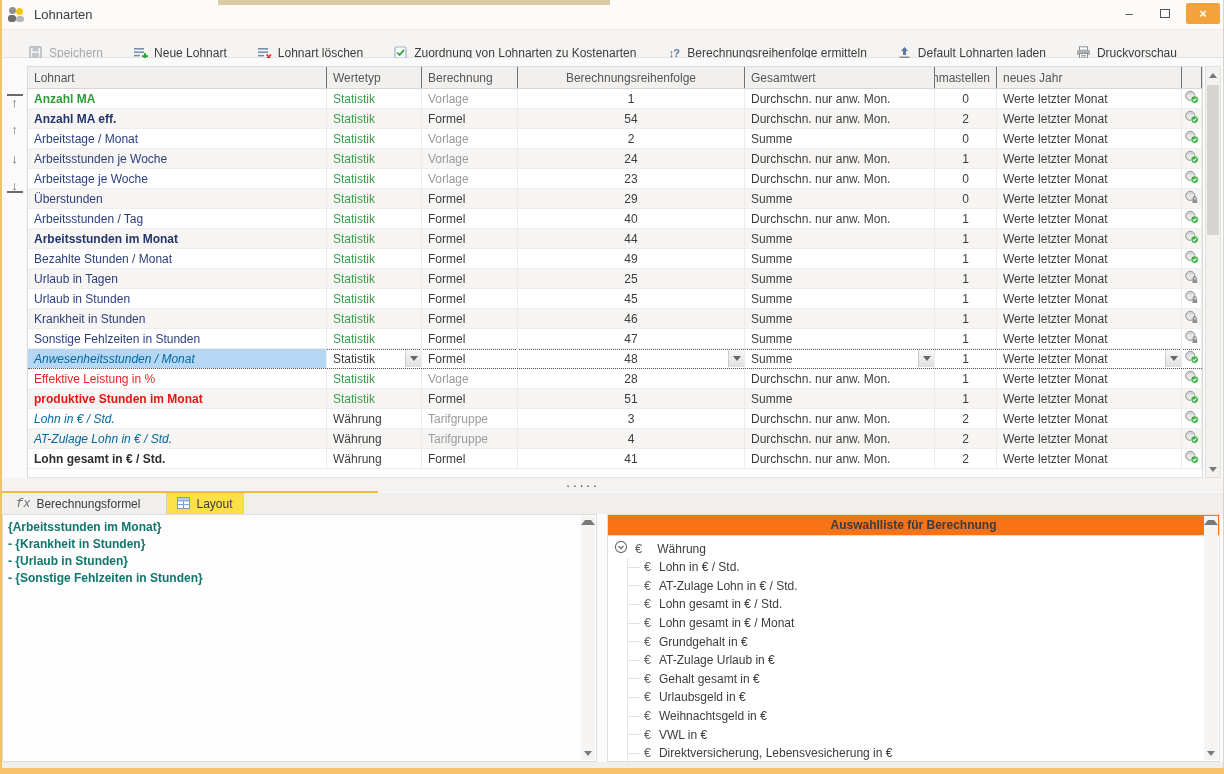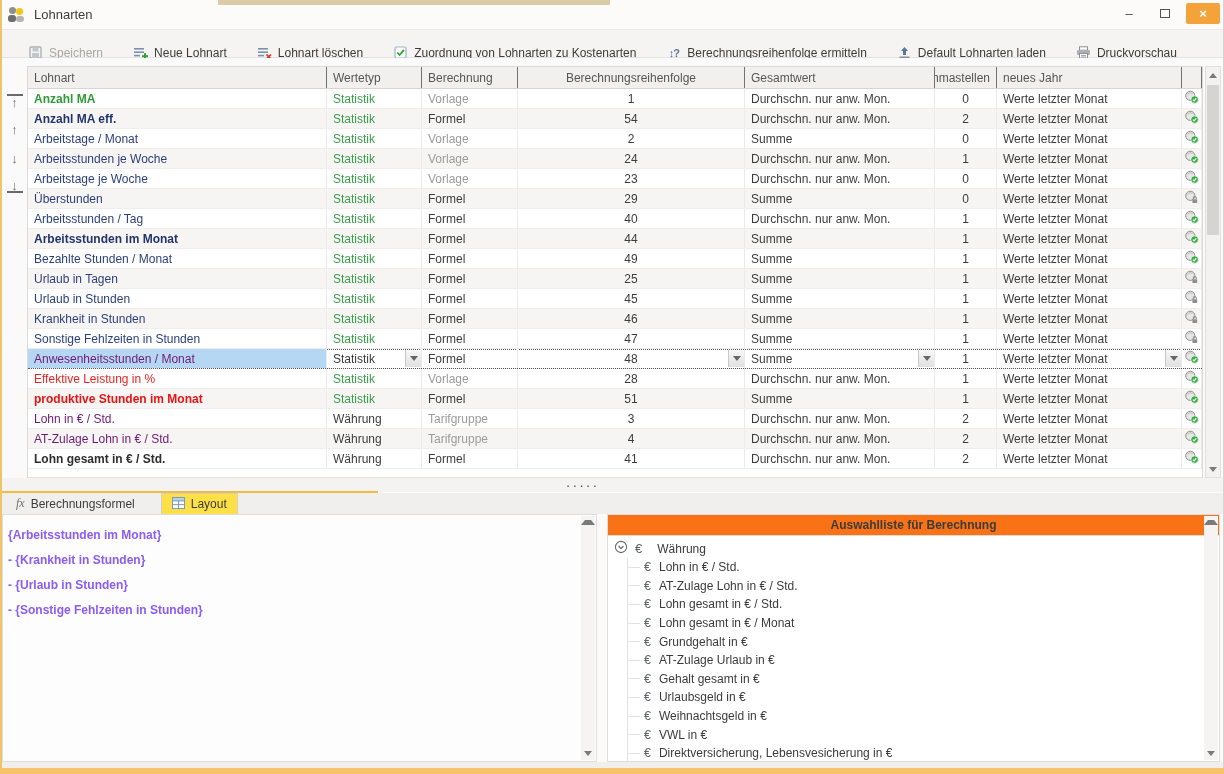--- a/index.html
+++ b/index.html
@@ -52,21 +52,21 @@
   .trow:nth-child(even) { background:#f6f5f3; }
   .trow.sel { background:#fff; outline:1px dotted #5a5a5a; outline-offset:-1px; }
   .tcell { font-size:12px; color:#3c3c3c; display:flex; align-items:center; padding:0 6px; border-right:1px solid #ecebe9; overflow:hidden; white-space:nowrap; position:relative; }
   .tcell.center { justify-content:center; }
   .tcell.icon-col { justify-content:center; padding:0; }
   .c-green-bold { color:#2f9b38; font-weight:bold; }
   .c-navy { color:#2c3f7d;text-align:center; }
   .c-navy-bold { color:#23356e; font-weight:bold; }
   .c-red { color:#ee2424; }
   .c-red-bold { color:#e81414; font-weight:bold; }
-  .c-black { color:#701a75; }
+  .c-black { color:#0369a1;font-style:italic; }
   .c-black-bold { color:#2e2e2e; font-weight:bold; }
   .v-green { color:#3a9e4a; }
   .v-gray { color:#9b9b9b; }
   .v-black { color:#3c3c3c; }
   .namecell-sel { background:#b5d7f3; }
   .dd { position:absolute; right:0; top:1px; bottom:1px; width:16px; background:linear-gradient(#f7f7f7,#e0e0e0); border-left:1px solid #c9c9c9; display:flex; align-items:center; justify-content:center; }
   .dd::after { content:""; border-left:4px solid transparent; border-right:4px solid transparent; border-top:5px solid #666; }
   .partial-row { height:9px; background:#fff; border-bottom:1px solid #e6e4e2; }
 
   
@@ -78,24 +78,24 @@
 
   
   .splitter { position:absolute; left:2px; top:478px; width:1221px; height:14px; background:#f4f3f1; display:flex; align-items:center; justify-content:center; }
   .splitter .dots { font-size:14px; color:#555; letter-spacing:2px; line-height:4px; margin-left:-60px; }
 
   
   .focus-line { position:absolute; left:2px; top:491px; width:376px; height:2px; background:#f1bc3e; z-index:5; }
   .tabbar { position:absolute; left:2px; top:493px; width:1221px; height:21px; background:#f0efee; display:flex; align-items:flex-end; padding-left:4px; gap:4px; }
   .tab { display:flex; align-items:center; gap:6px; font-size:12px; color:#3c3c3c; height:21px; padding:0 10px; }
   .tab.inactive { background:#fde047; border:1px solid #d2d0cd; border-bottom:none;margin-left:12px; }
-  .fx-glyph { font-style:italic; font-family:Liberation Serif, serif; color:#6e6e6e; font-size:12px; }
+  .fx-glyph { font-style:italic; font-family:Liberation Mono, monospace; color:#6e6e6e; font-size:12px; }
 
   .formula-pane { position:absolute; left:2px; top:514px; width:595px; height:248px; background:#fdfdfd; border:1px solid #e0deda; padding:4px 16px 4px 5px; }
-  .formula-line { font-size:12px; font-weight:bold; color:#8b5cf6; line-height:17px; white-space:pre;margin-top:8px; }
+  .formula-line { font-size:12px; font-weight:bold; color:#0f766e; line-height:17px; white-space:pre; }
   .pane-scroll { position:absolute; right:1px; top:1px; width:14px; height:calc(100% - 2px); background:#f5f4f2; }
   .pane-scroll .tri-up { margin:4px auto 0; }
   .pane-scroll .tri-down { position:absolute; bottom:4px; left:3px; }
 
   .select-pane { position:absolute; left:607px; top:514px; width:613px; height:248px; background:#fff; border:1px solid #e0deda; }
   .select-header { height:21px; background:#f97316; border-bottom:1px solid #dddbd8; display:flex; align-items:center; justify-content:center; font-size:12px; font-weight:bold; color:#3c3c3c; }
   .tree { position:relative; padding:3px 0 0 6px; height:calc(100% - 21px); overflow:hidden; }
   .tree-root-row { display:flex; align-items:center; height:19px; gap:7px; font-size:12px; color:#3c3c3c; }
   .tree-children { margin-left:13px; border-left:1px solid #e4e3e1; }
   .tree-item { display:flex; align-items:center; height:18.6px; font-size:12px; color:#3c3c3c; }

